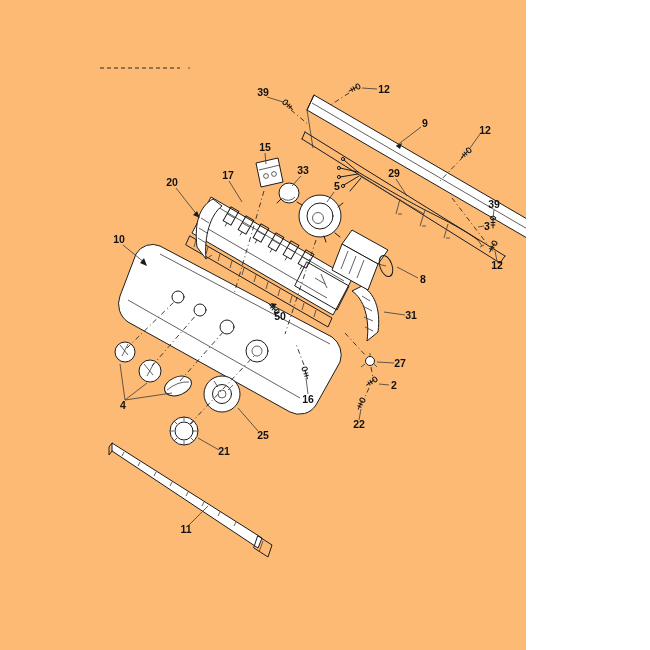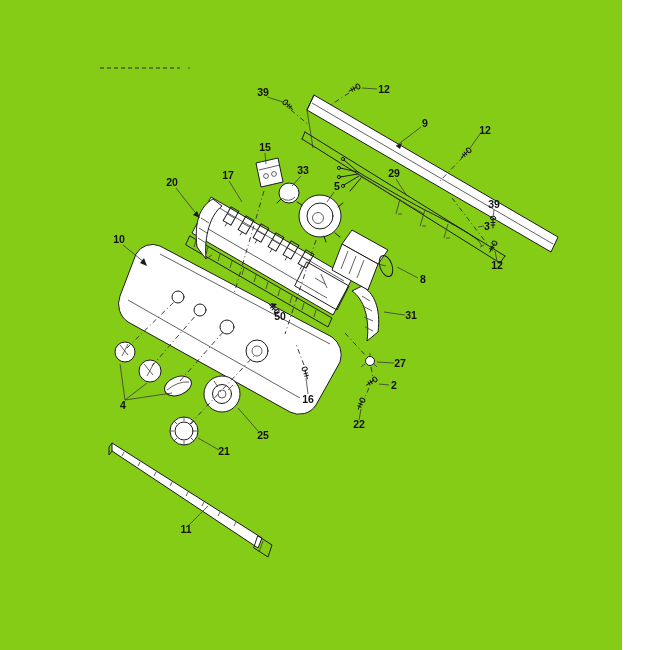--- a/index.html
+++ b/index.html
@@ -1,16 +1,16 @@
 <!DOCTYPE html>
 <html><head>
 <meta charset="utf-8">
 <style>
   html,body{margin:0;padding:0;background:#ffffff;}
-  .canvas{position:relative;width:622px;height:650px;background:#84cc16;overflow:hidden;
+  .canvas{position:relative;width:526px;height:650px;background:#fdba74;overflow:hidden;
           font-family:"Liberation Sans", sans-serif;}
   svg{display:block;}
   .ln{stroke:#1c1c1c;stroke-width:1;fill:none;stroke-linecap:round;stroke-linejoin:round;}
   .ln-thin{stroke:#3a3a3a;stroke-width:.8;fill:none;}
   .dashdot{stroke:#2a2a2a;stroke-width:.9;fill:none;stroke-dasharray:5 3 1 3;}
   .dash{stroke:#2a2a2a;stroke-width:1;fill:none;stroke-dasharray:4 3;}
   .fillwhite{fill:#ffffff;stroke:#1c1c1c;stroke-width:1;stroke-linejoin:round;}
   .arrow{fill:#1c1c1c;stroke:none;}
   .callout{font-family:"Liberation Sans", sans-serif;font-size:10.5px;font-weight:bold;
            fill:#111111;text-anchor:middle;dominant-baseline:middle;}

